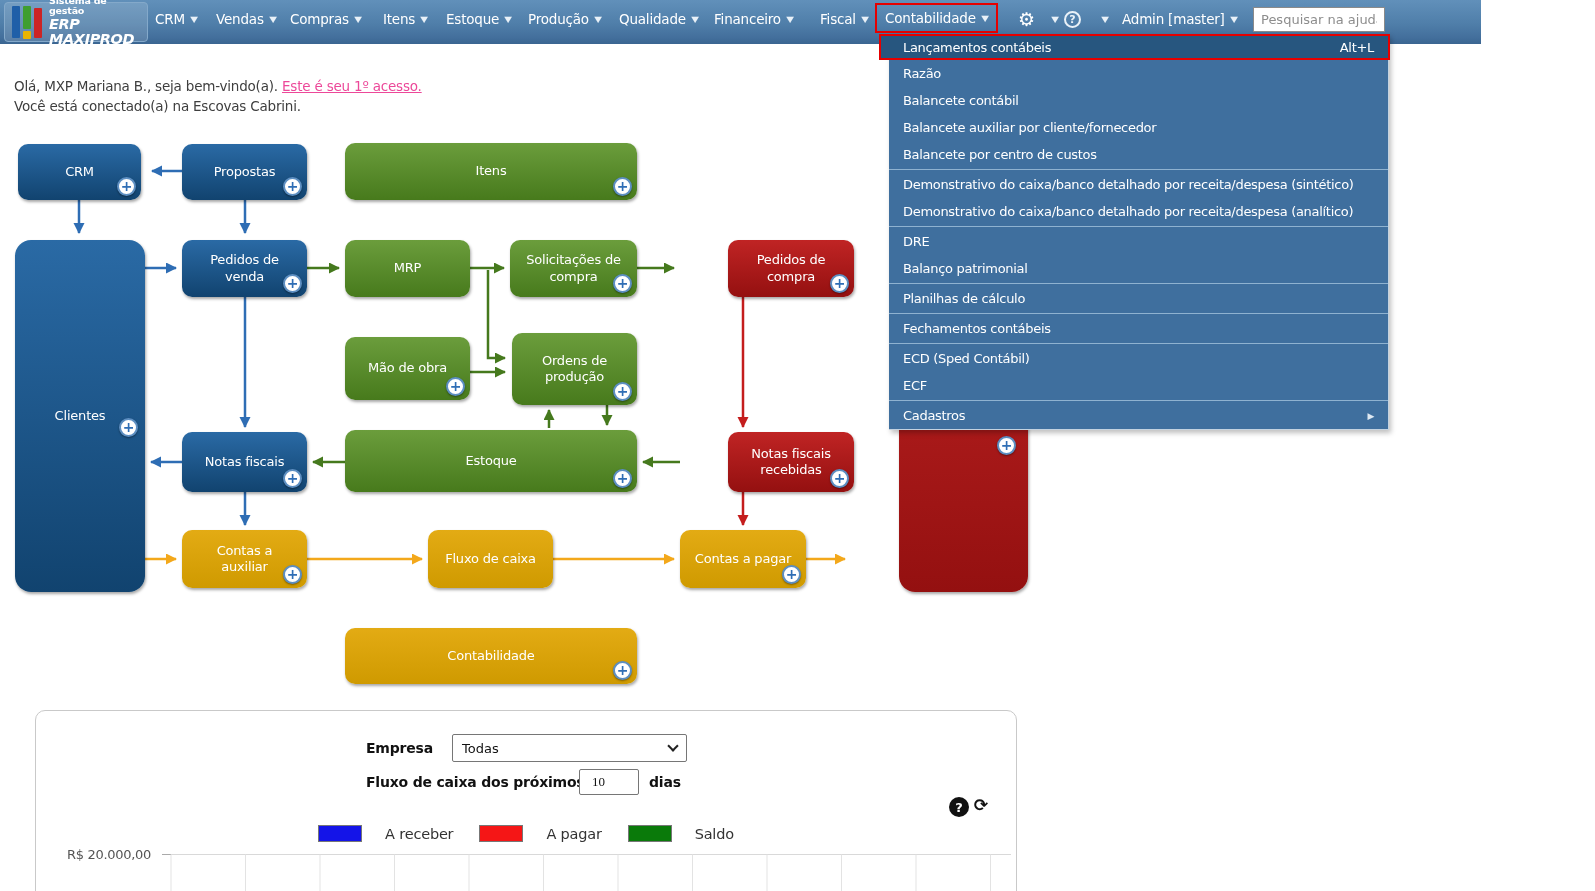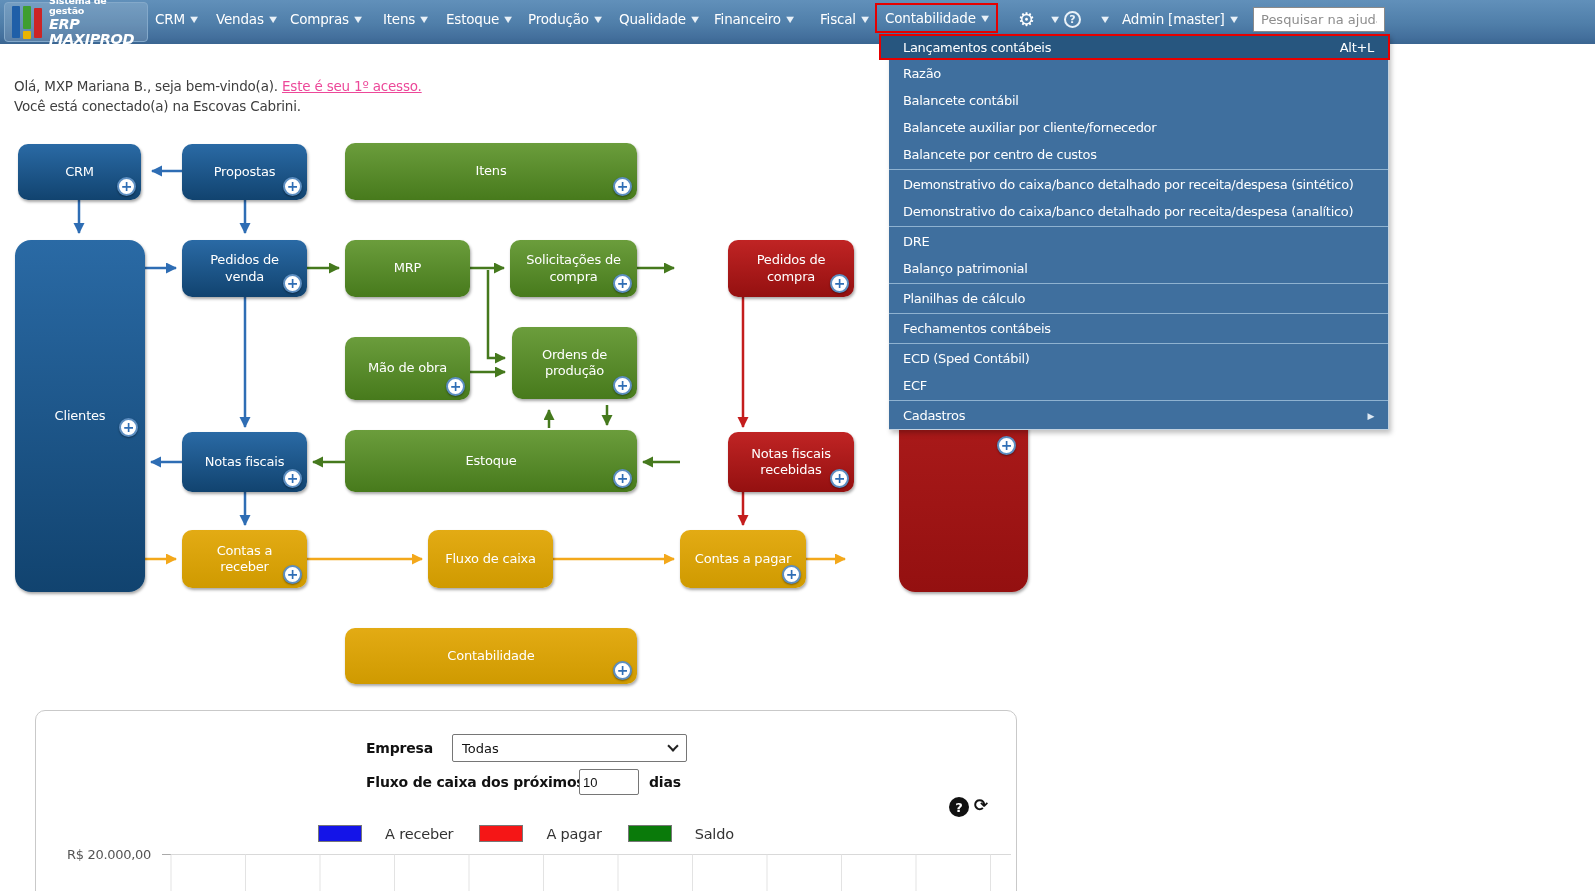--- a/index.html
+++ b/index.html
@@ -1,21 +1,21 @@
 <!DOCTYPE html>
 <html><head>
 <meta charset="utf-8">
 <style>
   * { margin:0; padding:0; box-sizing:border-box; }
   html,body { width:1595px; height:891px; overflow:hidden; background:#fff;
     font-family:"DejaVu Sans", sans-serif; }
   body { position:relative; }
 
   
-  .navbar { position:absolute; left:0; top:0; width:1595px; height:44px; z-index:30;
+  .navbar { position:absolute; left:0; top:0; width:1481px; height:44px; z-index:30;
     background:linear-gradient(180deg,#6190ba 0%, #4f7ea9 55%, #436f9c 85%, #3a6591 100%); }
   .logobox { position:absolute; left:4px; top:2px; height:40px; width:144px;
     background:rgba(255,255,255,0.14); border:1px solid #84a9ca; border-radius:4px;
     display:flex; align-items:center; gap:7px; padding:0 7px; }
   .logoicon { position:relative; width:30px; height:34px; flex:0 0 30px; }
   .logoicon .bar { position:absolute; width:8px; border-radius:1px; }
   .bar-blue  { left:0;  top:1px;  height:32px; background:#1f5fa8; }
   .bar-green { left:11px; top:1px; height:23px; background:#3f9e2f; }
   .bar-yellow{ left:11px; top:26px; height:8px; background:#e8b400; }
   .bar-red   { left:22px; top:3px; height:30px; background:#cc2424; }
@@ -78,22 +78,22 @@
   .panel { position:absolute; left:35px; top:710px; width:982px; height:400px; z-index:4;
     border:1px solid #c9c9c9; border-radius:10px; background:#fff; }
   .plabel { position:absolute; font-size:14px; font-weight:bold; color:#111; letter-spacing:-0.2px; }
   .selectbox { position:absolute; left:416px; top:23px; width:235px; height:28px;
     border:1.5px solid #767676; border-radius:2px; background:#fff; display:flex;
     align-items:center; justify-content:space-between; padding:0 9px; font-size:13px;
     color:#111; cursor:pointer; }
   .chev { width:8px; height:8px; border-right:2px solid #222; border-bottom:2px solid #222;
     transform:rotate(45deg); margin-top:-4px; }
   .numinput { position:absolute; left:543px; top:58px; width:60px; height:26px;
-    border:1.5px solid #767676; border-radius:2px; font-size:13px; padding:0 3px;
-    font-family:Liberation Sans, sans-serif; color:#111; }
+    border:1.5px solid #767676; border-radius:2px; font-size:13px; padding:0 12px;
+    font-family:Liberation Serif, serif; color:#111; }
   .phelp { position:absolute; left:913px; top:86px; width:20px; height:20px; border-radius:50%;
     background:#111; color:#fff; font-size:13px; font-weight:bold; display:flex;
     align-items:center; justify-content:center; cursor:pointer; }
   .prefresh { position:absolute; left:938px; top:84px; font-size:17px; font-weight:bold;
     color:#111; cursor:pointer; }
   .legend { position:absolute; left:0; top:114px; width:100%; display:flex;
     justify-content:center; gap:26px; align-items:center; }
   .litem { display:flex; align-items:center; gap:23px; font-size:14.5px; color:#333;
     letter-spacing:-0.2px; }
   .sw { width:44px; height:17px; border:1px solid #777; }
@@ -286,38 +286,38 @@
       <span class="plus">+</span>
     </div>
   <div class="node nred tall" style="left:851px;top:110px;width:129px;height:352px">
       <span>Fornecedores</span>
       <span class="plus mid-for">+</span>
     </div>
   <div class="node ngreen" style="left:345px;top:207px;width:125px;height:63px">
       <span>Mão de obra</span>
       <span class="plus">+</span>
     </div>
-  <div class="node ngreen" style="left:512px;top:197px;width:125px;height:72px">
+  <div class="node ngreen" style="left:512px;top:203px;width:125px;height:72px">
       <span>Ordens de produção</span>
       <span class="plus">+</span>
     </div>
   <div class="node nblue" style="left:182px;top:302px;width:125px;height:60px">
       <span>Notas fiscais</span>
       <span class="plus">+</span>
     </div>
   <div class="node ngreen" style="left:345px;top:300px;width:292px;height:62px">
       <span>Estoque</span>
       <span class="plus">+</span>
     </div>
   <div class="node nred" style="left:680px;top:302px;width:126px;height:60px">
       <span>Notas fiscais recebidas</span>
       <span class="plus">+</span>
     </div>
   <div class="node ngold" style="left:182px;top:400px;width:125px;height:58px">
-      <span>Contas a receber</span>
+      <span>Contas a auxiliar</span>
       <span class="plus">+</span>
     </div>
   <div class="node ngold" style="left:428px;top:400px;width:125px;height:58px">
       <span>Fluxo de caixa</span>
     </div>
   <div class="node ngold" style="left:680px;top:400px;width:126px;height:58px">
       <span>Contas a pagar</span>
       <span class="plus">+</span>
     </div>
   <div class="node ngold" style="left:345px;top:498px;width:292px;height:56px">

